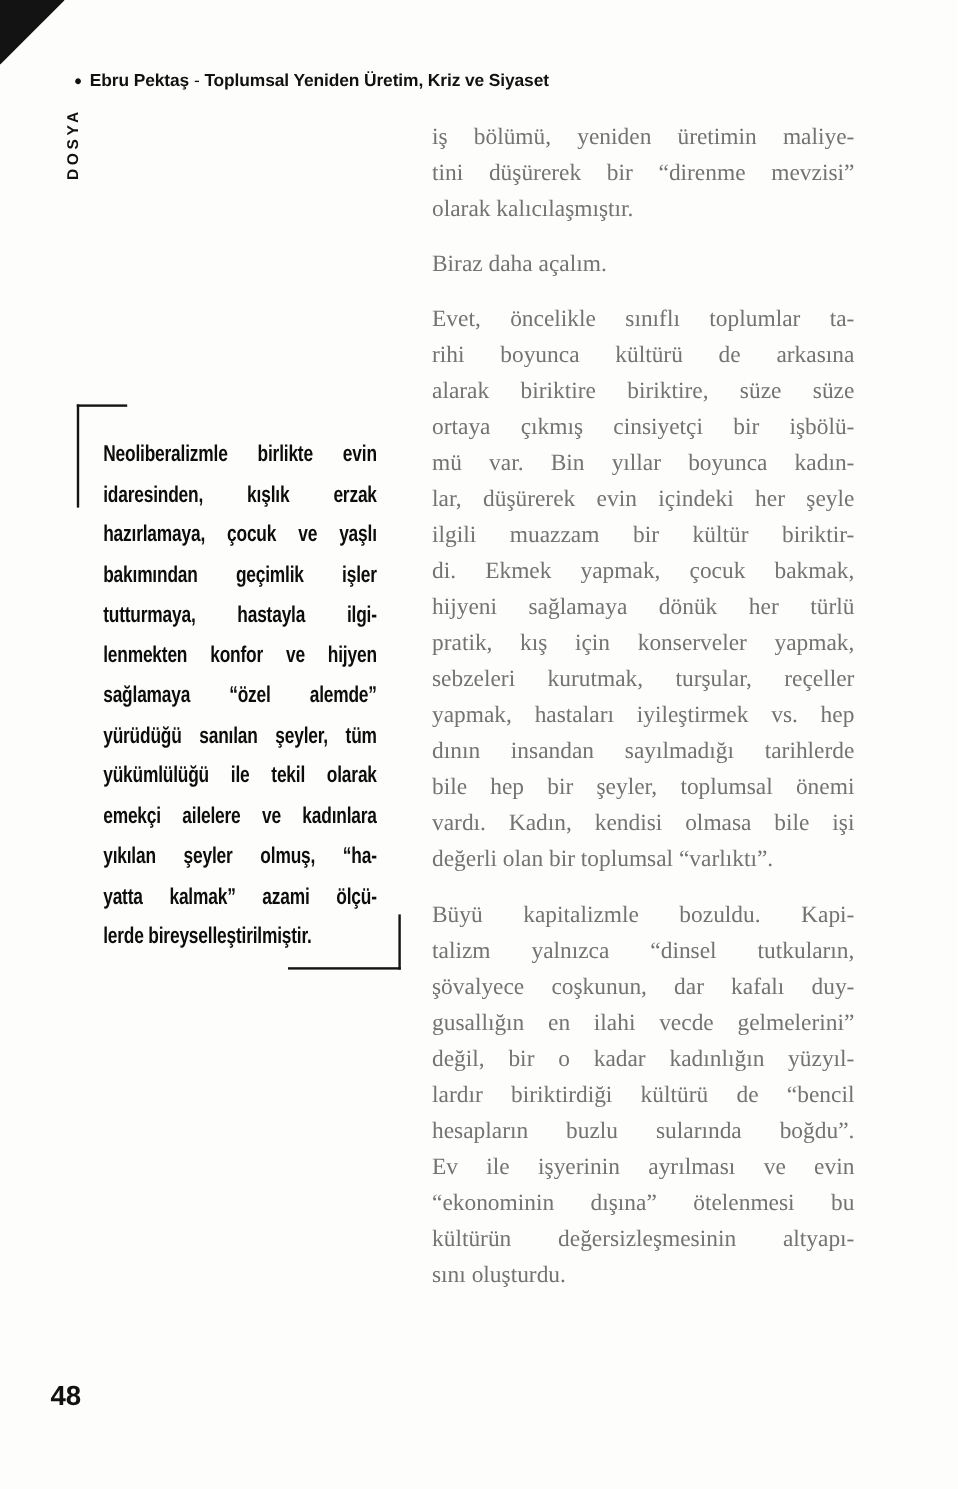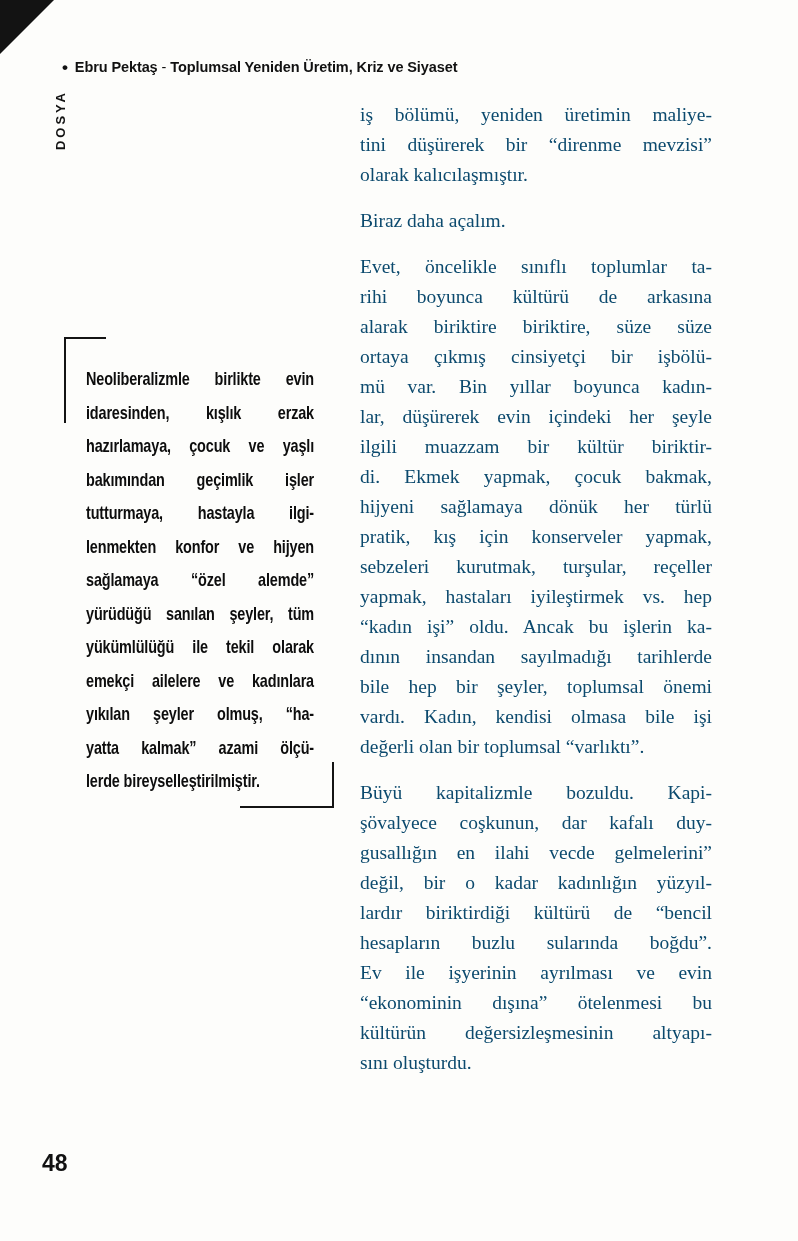--- a/index.html
+++ b/index.html
@@ -98,21 +98,21 @@
     text-align-last: left;
   }
   .body-col {
     position: absolute;
     left: 360px;
     top: 100px;
     width: 352px;
     font-family: "Liberation Serif", serif;
     font-size: 19.5px;
     line-height: 30px;
-    color: #0c4a6e;
+    color: #737373;
   }
   .paragraph { margin: 0 0 16px 0; }
   .body-col .line {
     text-align: justify;
     text-align-last: justify;
   }
   .body-col .line.last {
     text-align-last: left;
   }
   .page-number {
@@ -175,28 +175,28 @@
         <div class="line">alarak biriktire biriktire, süze süze</div>
         <div class="line">ortaya çıkmış cinsiyetçi bir işbölü-</div>
         <div class="line">mü var. Bin yıllar boyunca kadın-</div>
         <div class="line">lar, düşürerek evin içindeki her şeyle</div>
         <div class="line">ilgili muazzam bir kültür biriktir-</div>
         <div class="line">di. Ekmek yapmak, çocuk bakmak,</div>
         <div class="line">hijyeni sağlamaya dönük her türlü</div>
         <div class="line">pratik, kış için konserveler yapmak,</div>
         <div class="line">sebzeleri kurutmak, turşular, reçeller</div>
         <div class="line">yapmak, hastaları iyileştirmek vs. hep</div>
-        <div class="line">“kadın işi” oldu. Ancak bu işlerin ka-</div>
         <div class="line">dının insandan sayılmadığı tarihlerde</div>
         <div class="line">bile hep bir şeyler, toplumsal önemi</div>
         <div class="line">vardı. Kadın, kendisi olmasa bile işi</div>
         <div class="line last">değerli olan bir toplumsal “varlıktı”.</div>
       </div>
       <div class="paragraph">
         <div class="line">Büyü kapitalizmle bozuldu. Kapi-</div>
+        <div class="line">talizm yalnızca “dinsel tutkuların,</div>
         <div class="line">şövalyece coşkunun, dar kafalı duy-</div>
         <div class="line">gusallığın en ilahi vecde gelmelerini”</div>
         <div class="line">değil, bir o kadar kadınlığın yüzyıl-</div>
         <div class="line">lardır biriktirdiği kültürü de “bencil</div>
         <div class="line">hesapların buzlu sularında boğdu”.</div>
         <div class="line">Ev ile işyerinin ayrılması ve evin</div>
         <div class="line">“ekonominin dışına” ötelenmesi bu</div>
         <div class="line">kültürün değersizleşmesinin altyapı-</div>
         <div class="line last">sını oluşturdu.</div>
       </div>

